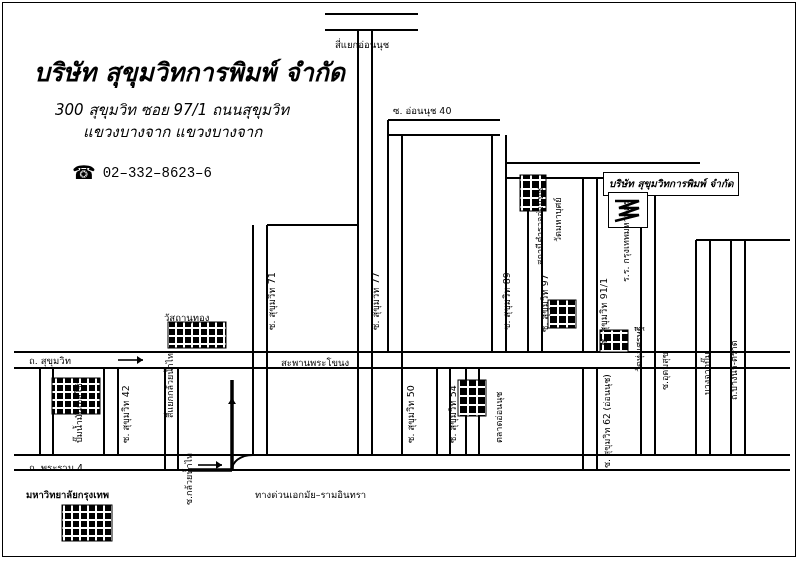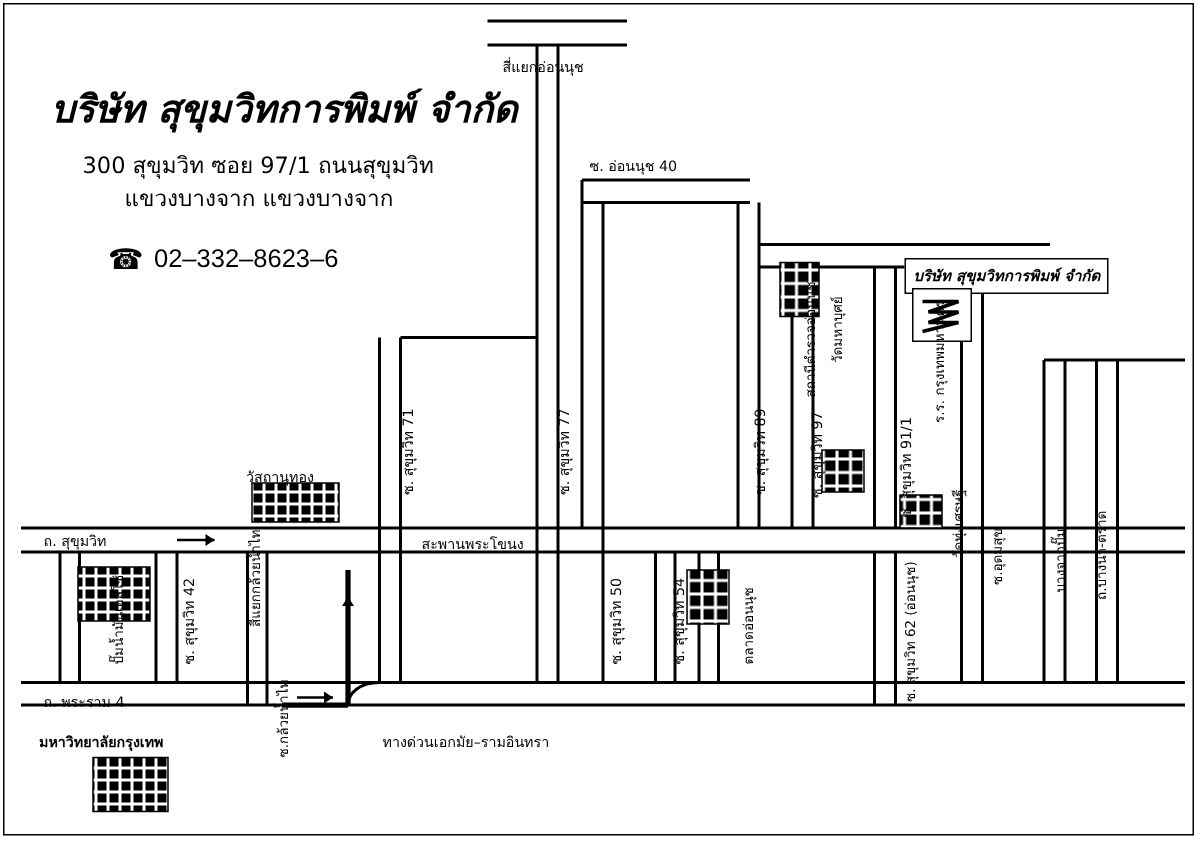--- a/index.html
+++ b/index.html
@@ -27,20 +27,21 @@
   svg#map-canvas {
     position: absolute;
     left: 0;
     top: 0;
     width: 800px;
     height: 561px;
   }
   .hdr {
     position: absolute;
     color: #000;
+    font-style: italic;
   }
   .company-name {
     left: 34px;
     top: 52px;
     width: 300px;
     font-family: "DejaVu Sans", sans-serif;
     font-size: 25px;
     font-weight: bold;
     font-style: italic;
     letter-spacing: 0px;
@@ -61,22 +62,22 @@
     display: flex;
     align-items: center;
     gap: 7px;
     white-space: nowrap;
   }
   .phone-icon {
     font-size: 19px;
     line-height: 19px;
   }
   .phone-num {
-    font-family: Liberation Sans, sans-serif;
-    font-size: 17px;
+    font-family: Liberation Mono, monospace;
+    font-size: 14px;
   }
   .lbl {
     position: absolute;
     font-family: "DejaVu Sans", sans-serif;
     font-size: 9.5px;
     color: #000;
     white-space: nowrap;
   }
   .lbl.sm { font-size: 9px; }
   .lbl.vt {

